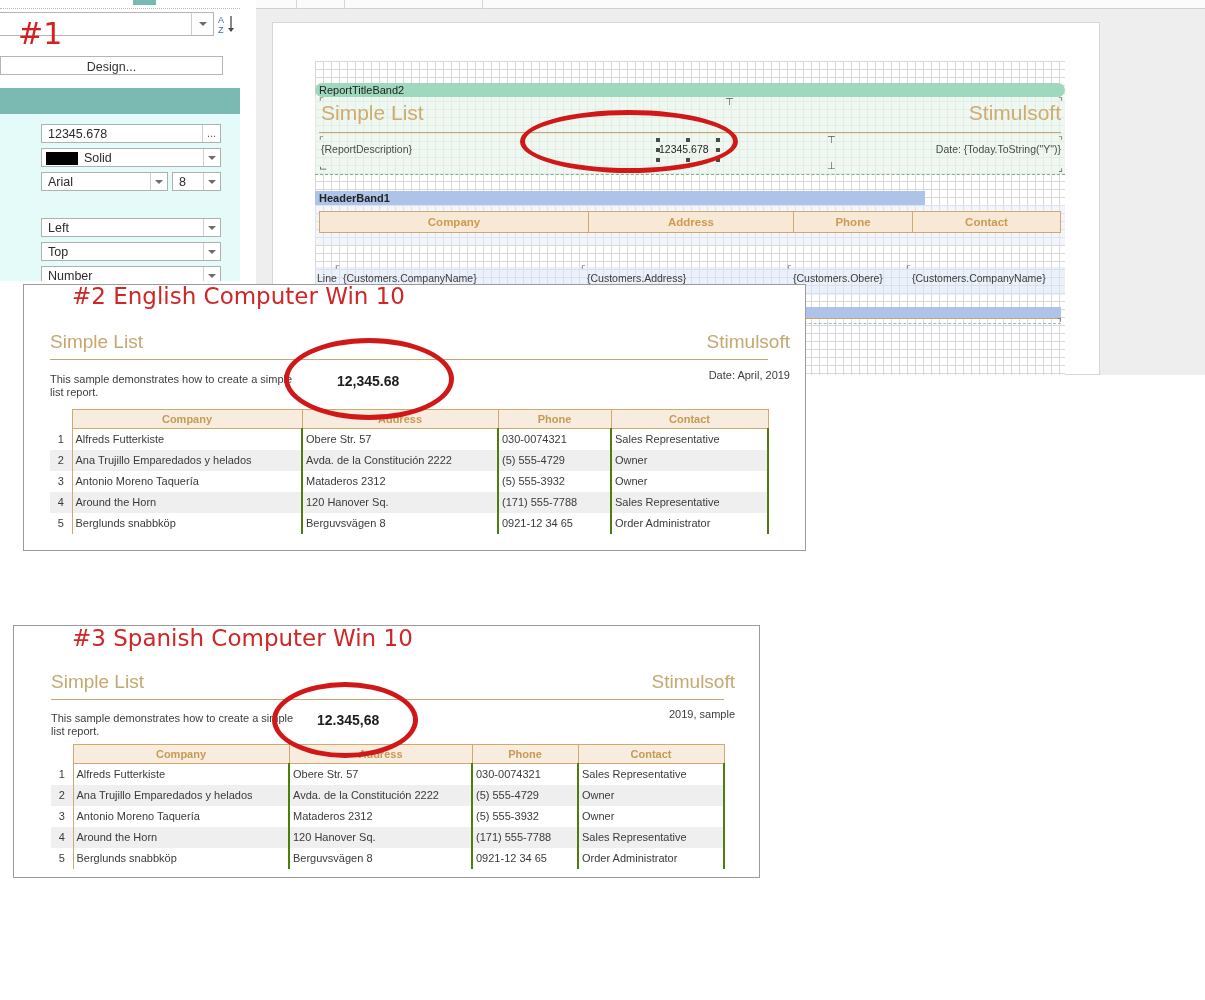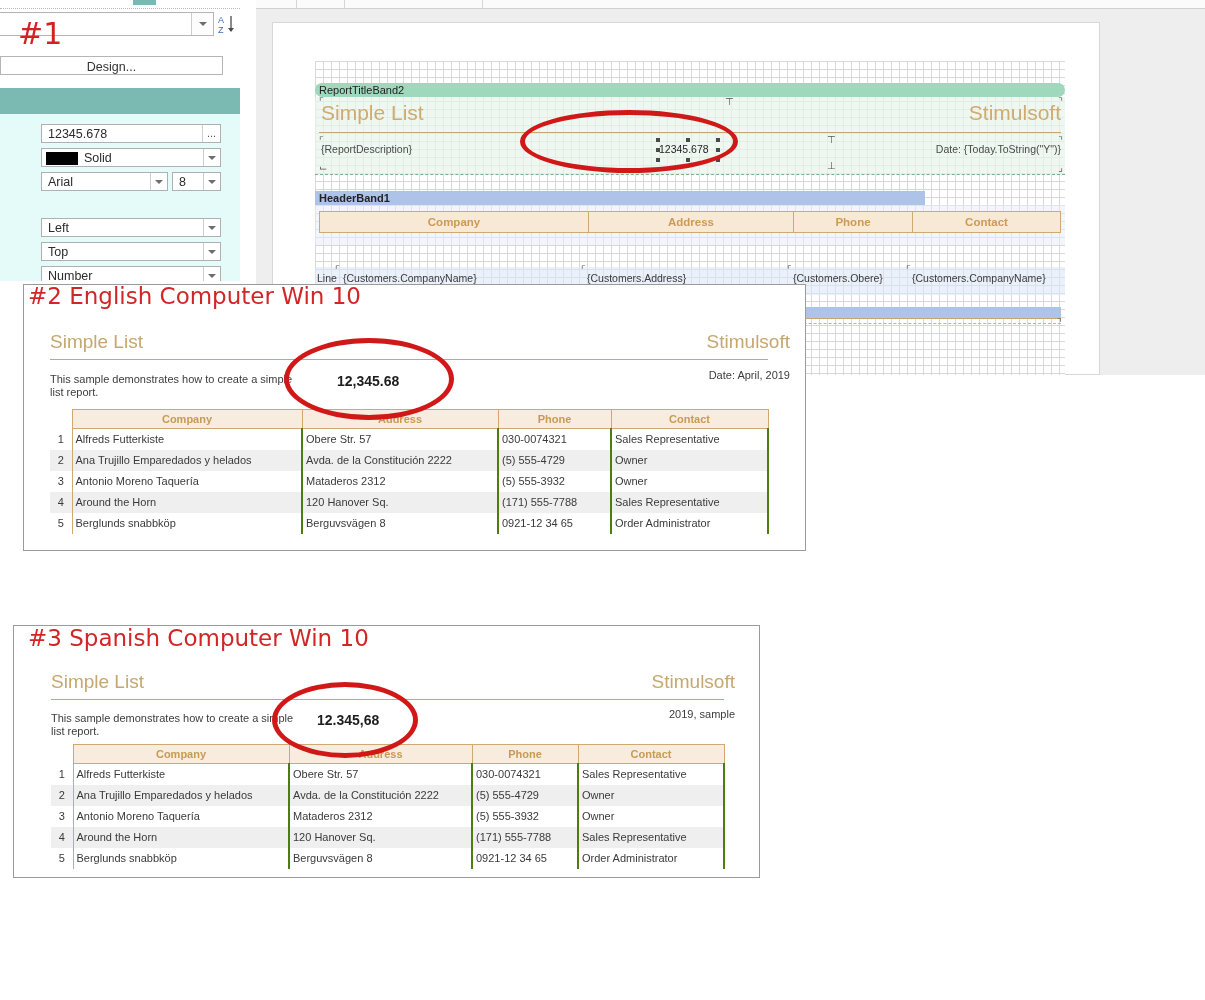--- a/index.html
+++ b/index.html
@@ -144,20 +144,21 @@
   }
 
   
   .shot-panel {
     position:absolute; background:#ffffff; border:1px solid #9b9b9b;
     overflow:hidden;
   }
   .shot-title {
     position:absolute; font-size:23px; color:#d12626; white-space:nowrap;
     font-family:"DejaVu Sans", sans-serif;
+    margin-left:44px;
   }
   .rep-head {
     position:absolute; font-size:19px; color:#c6a76f; white-space:nowrap;
   }
   .rep-brand {
     position:absolute; font-size:19px; color:#c6a76f; white-space:nowrap;
   }
   .rep-rule { position:absolute; height:1px; background:#c8a571; }
   .rep-desc {
     position:absolute; font-size:11px; color:#3c3c3c; line-height:13px;

